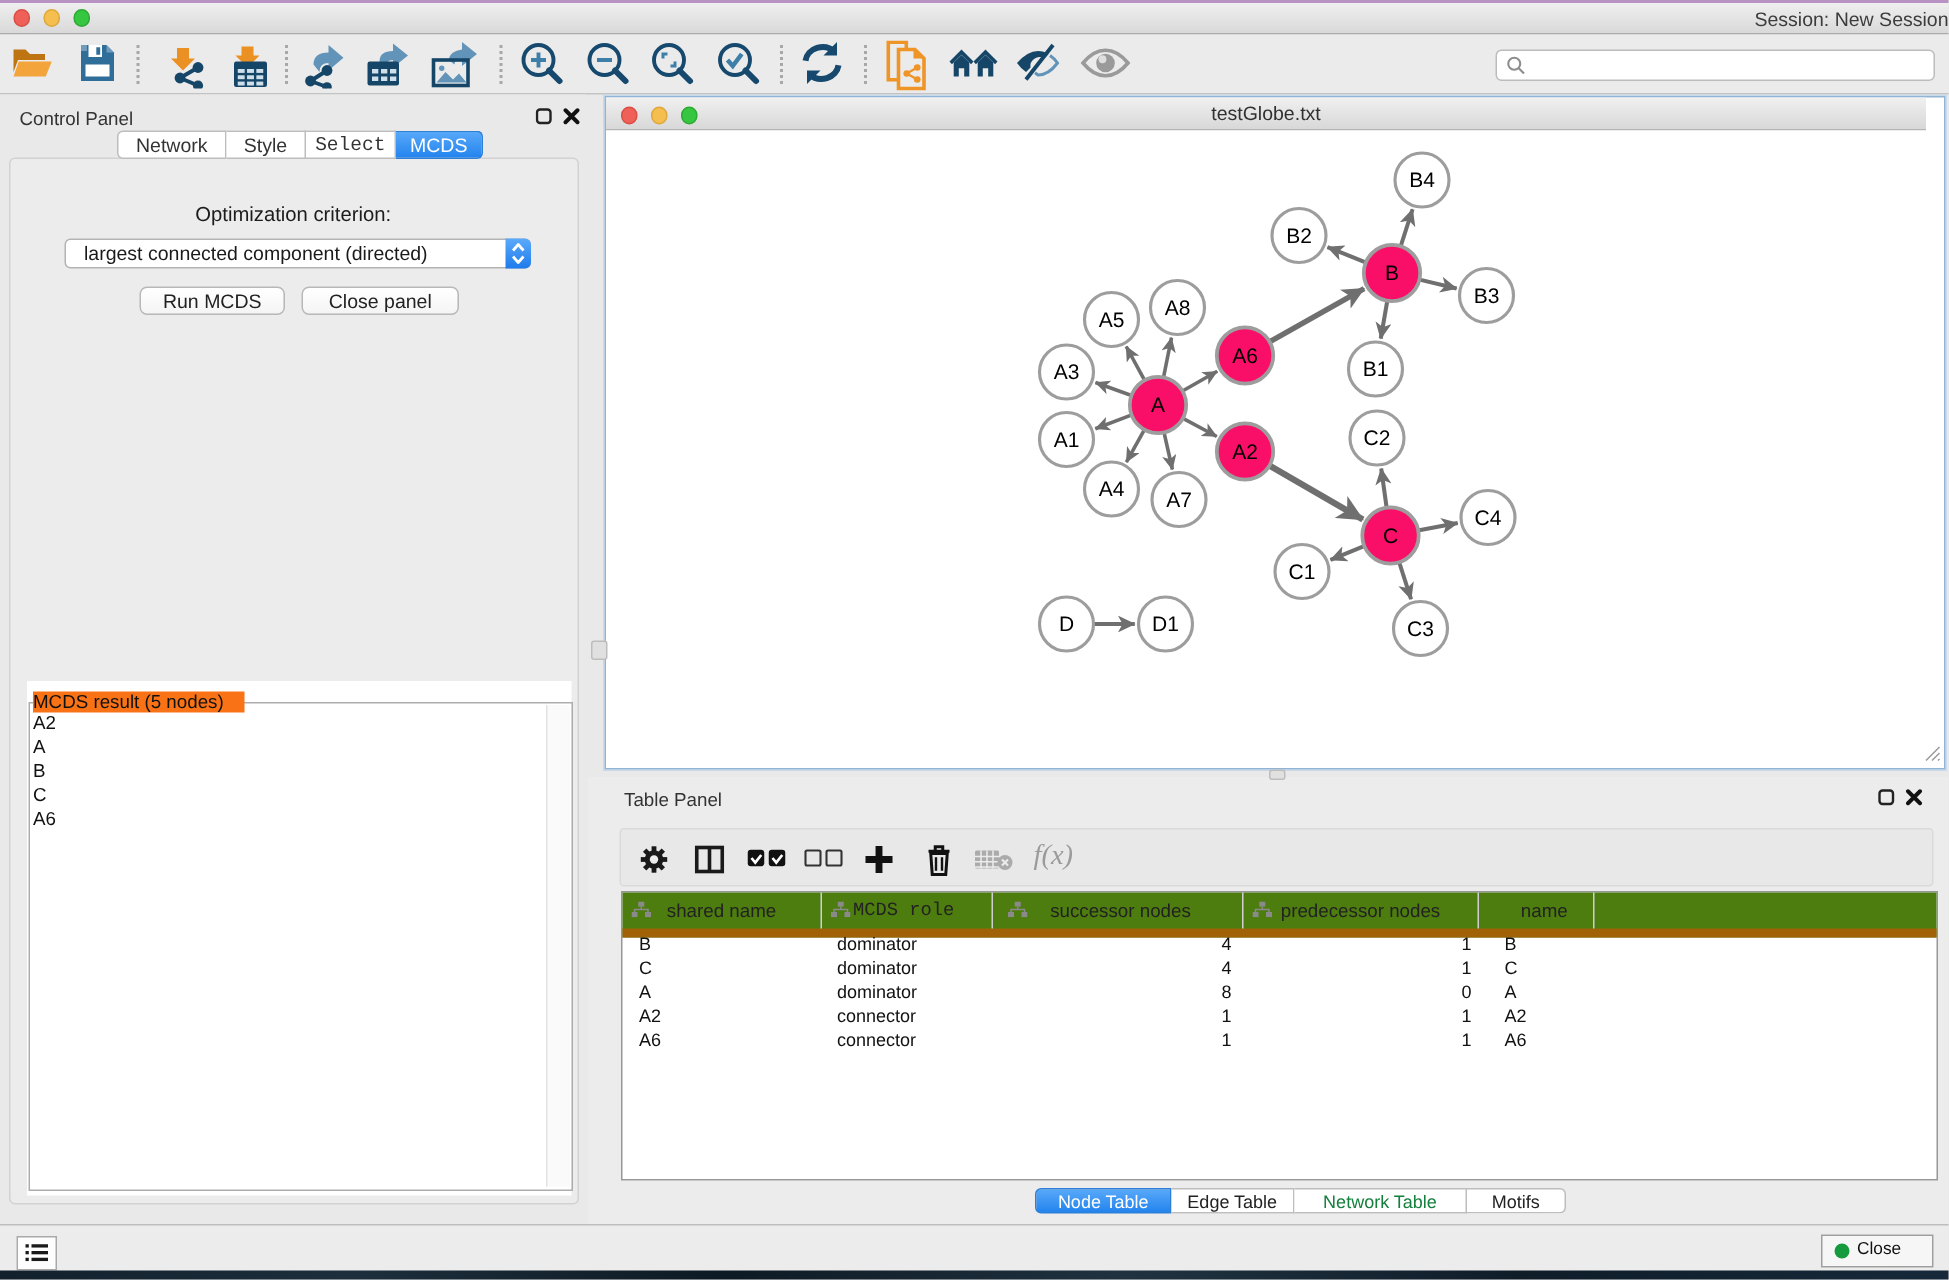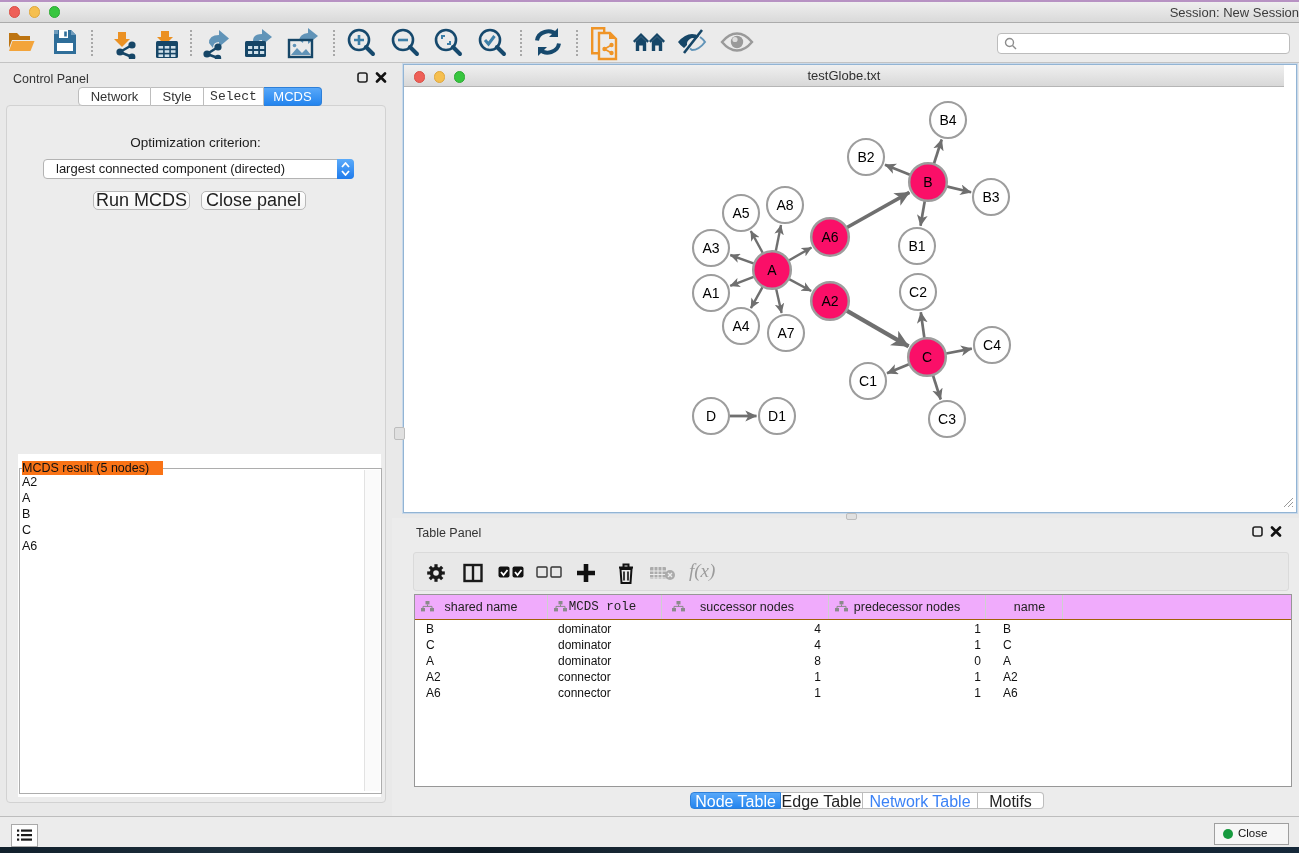--- a/index.html
+++ b/index.html
@@ -23,39 +23,39 @@
   .winbtns{position:absolute;}
   #cpbody{left:6px;top:42px;width:378px;height:696px;background:#ececec;
      border:1px solid #d2d2d2;border-radius:4px;position:absolute;}
   .tabs{position:absolute;display:flex;font-size:13px;color:#333;}
   .tab{background:#fff;border:1px solid #bdbdbd;border-left:none;height:17px;
        line-height:17px;text-align:center;padding:0;}
   .tab.first{border-left:1px solid #bdbdbd;border-radius:4px 0 0 4px;}
   .tab.last{border-radius:0 4px 4px 0;}
   .tab.sel{background:linear-gradient(#58a8f9,#2384ee);color:#fff;border-color:#2d7fd8;}
   .btn{position:absolute;background:linear-gradient(#ffffff,#f4f4f4);border:1px solid #b8b8b8;
-       border-radius:5px;font-size:18px;color:#222;text-align:center;}
+       border-radius:5px;font-size:13px;color:#222;text-align:center;}
   
   #nwin{left:403px;top:64px;width:892px;height:447px;background:#fff;
      border:1px solid #92b4d4;box-shadow:0 0 0 1px #c9d9ea;}
   #ntitle{left:0;top:0;width:880px;height:21px;
      background:linear-gradient(#f0f0f0,#d8d8d8);border-bottom:1px solid #b5b5b5;position:absolute;}
   #ncanvas{left:0;top:22px;width:892px;height:423px;background:#fff;position:absolute;}
   
   #tpanel{left:392px;top:518px;width:907px;height:298px;background:#ececec;}
   #ttoolbar{position:absolute;left:21px;top:34px;width:874px;height:37px;
      background:#e8e8e8;border:1px solid #dadada;border-radius:3px;}
   #ttable{position:absolute;left:22px;top:76px;width:876px;height:191px;background:#fff;
      border:1px solid #979797;}
-  #thead{position:absolute;left:0;top:0;width:876px;height:24px;background:#f0abfc;
-     border-bottom:1px solid #a16207;font-size:12.5px;color:#222;}
+  #thead{position:absolute;left:0;top:0;width:876px;height:24px;background:#4d7c0f;
+     border-bottom:6px solid #a16207;font-size:12.5px;color:#222;}
   .hcell{position:absolute;top:0;height:24px;border-right:1px solid #cfcfcf;}
   .hlabel{width:100%;text-align:center;line-height:24px;}
   .trow{position:absolute;font-size:12px;color:#111;height:16px;line-height:16px;}
-  .btabs{position:absolute;font-size:16px;padding-left:17px;}
+  .btabs{position:absolute;font-size:12px;padding-left:17px;}
   
   #status{left:0;top:816px;width:1299px;height:30px;background:#ececec;border-top:1px solid #bdbdbd;}
   #desktop{left:0;top:847px;width:1299px;height:6px;
      background:linear-gradient(90deg,#11202c,#1d2f3c 18%,#0d1a24 37%,#203240 58%,#0f1d29 78%,#16293a);}
 </style>
 </head>
 <body>
 <div class="abs" id="topstrip"></div>
 <div class="abs" id="titlebar">
   <div class="abs tl" style="left:8.5px;top:4.2px;background:#ee6058;border:0.5px solid #d94f45;"></div>
@@ -469,21 +469,21 @@
 <div class="trow" style="left:588px;top:74px;">A2</div>
 <div class="trow" style="left:11px;top:90px;">A6</div>
 <div class="trow" style="left:143px;top:90px;">connector</div>
 <div class="trow" style="left:306px;top:90px;width:100px;text-align:right;">1</div>
 <div class="trow" style="left:466px;top:90px;width:100px;text-align:right;">1</div>
 <div class="trow" style="left:588px;top:90px;">A6</div>
 </div>
 <div class="btabs" style="left:281px;top:274px;display:flex;height:17px;line-height:17px;text-align:center;">
   <div style="width:89px;background:linear-gradient(#58a8f9,#2384ee);color:#fff;border:1px solid #2d7fd8;border-radius:4px 0 0 4px;">Node Table</div>
   <div style="width:81px;background:#fff;color:#222;border:1px solid #bdbdbd;border-left:none;">Edge Table</div>
-  <div style="width:114px;background:#fff;color:#3b82f6;border:1px solid #bdbdbd;border-left:none;">Network Table</div>
+  <div style="width:114px;background:#fff;color:#15803d;border:1px solid #bdbdbd;border-left:none;">Network Table</div>
   <div style="width:65px;background:#fff;color:#222;border:1px solid #bdbdbd;border-left:none;border-radius:0 4px 4px 0;">Motifs</div>
 </div>
 
 </div>
 <div class="abs" id="status">
   <div class="abs" style="left:11px;top:7px;width:25px;height:21px;background:#fdfdfd;border:1px solid #a9a9a9;">
   <svg width="25" height="21">
         <g fill="#1a1a1a">
     <rect x="5" y="4.5" width="2.2" height="2.2"></rect>
           <rect x="9" y="4.5" width="11" height="2.2"></rect>

